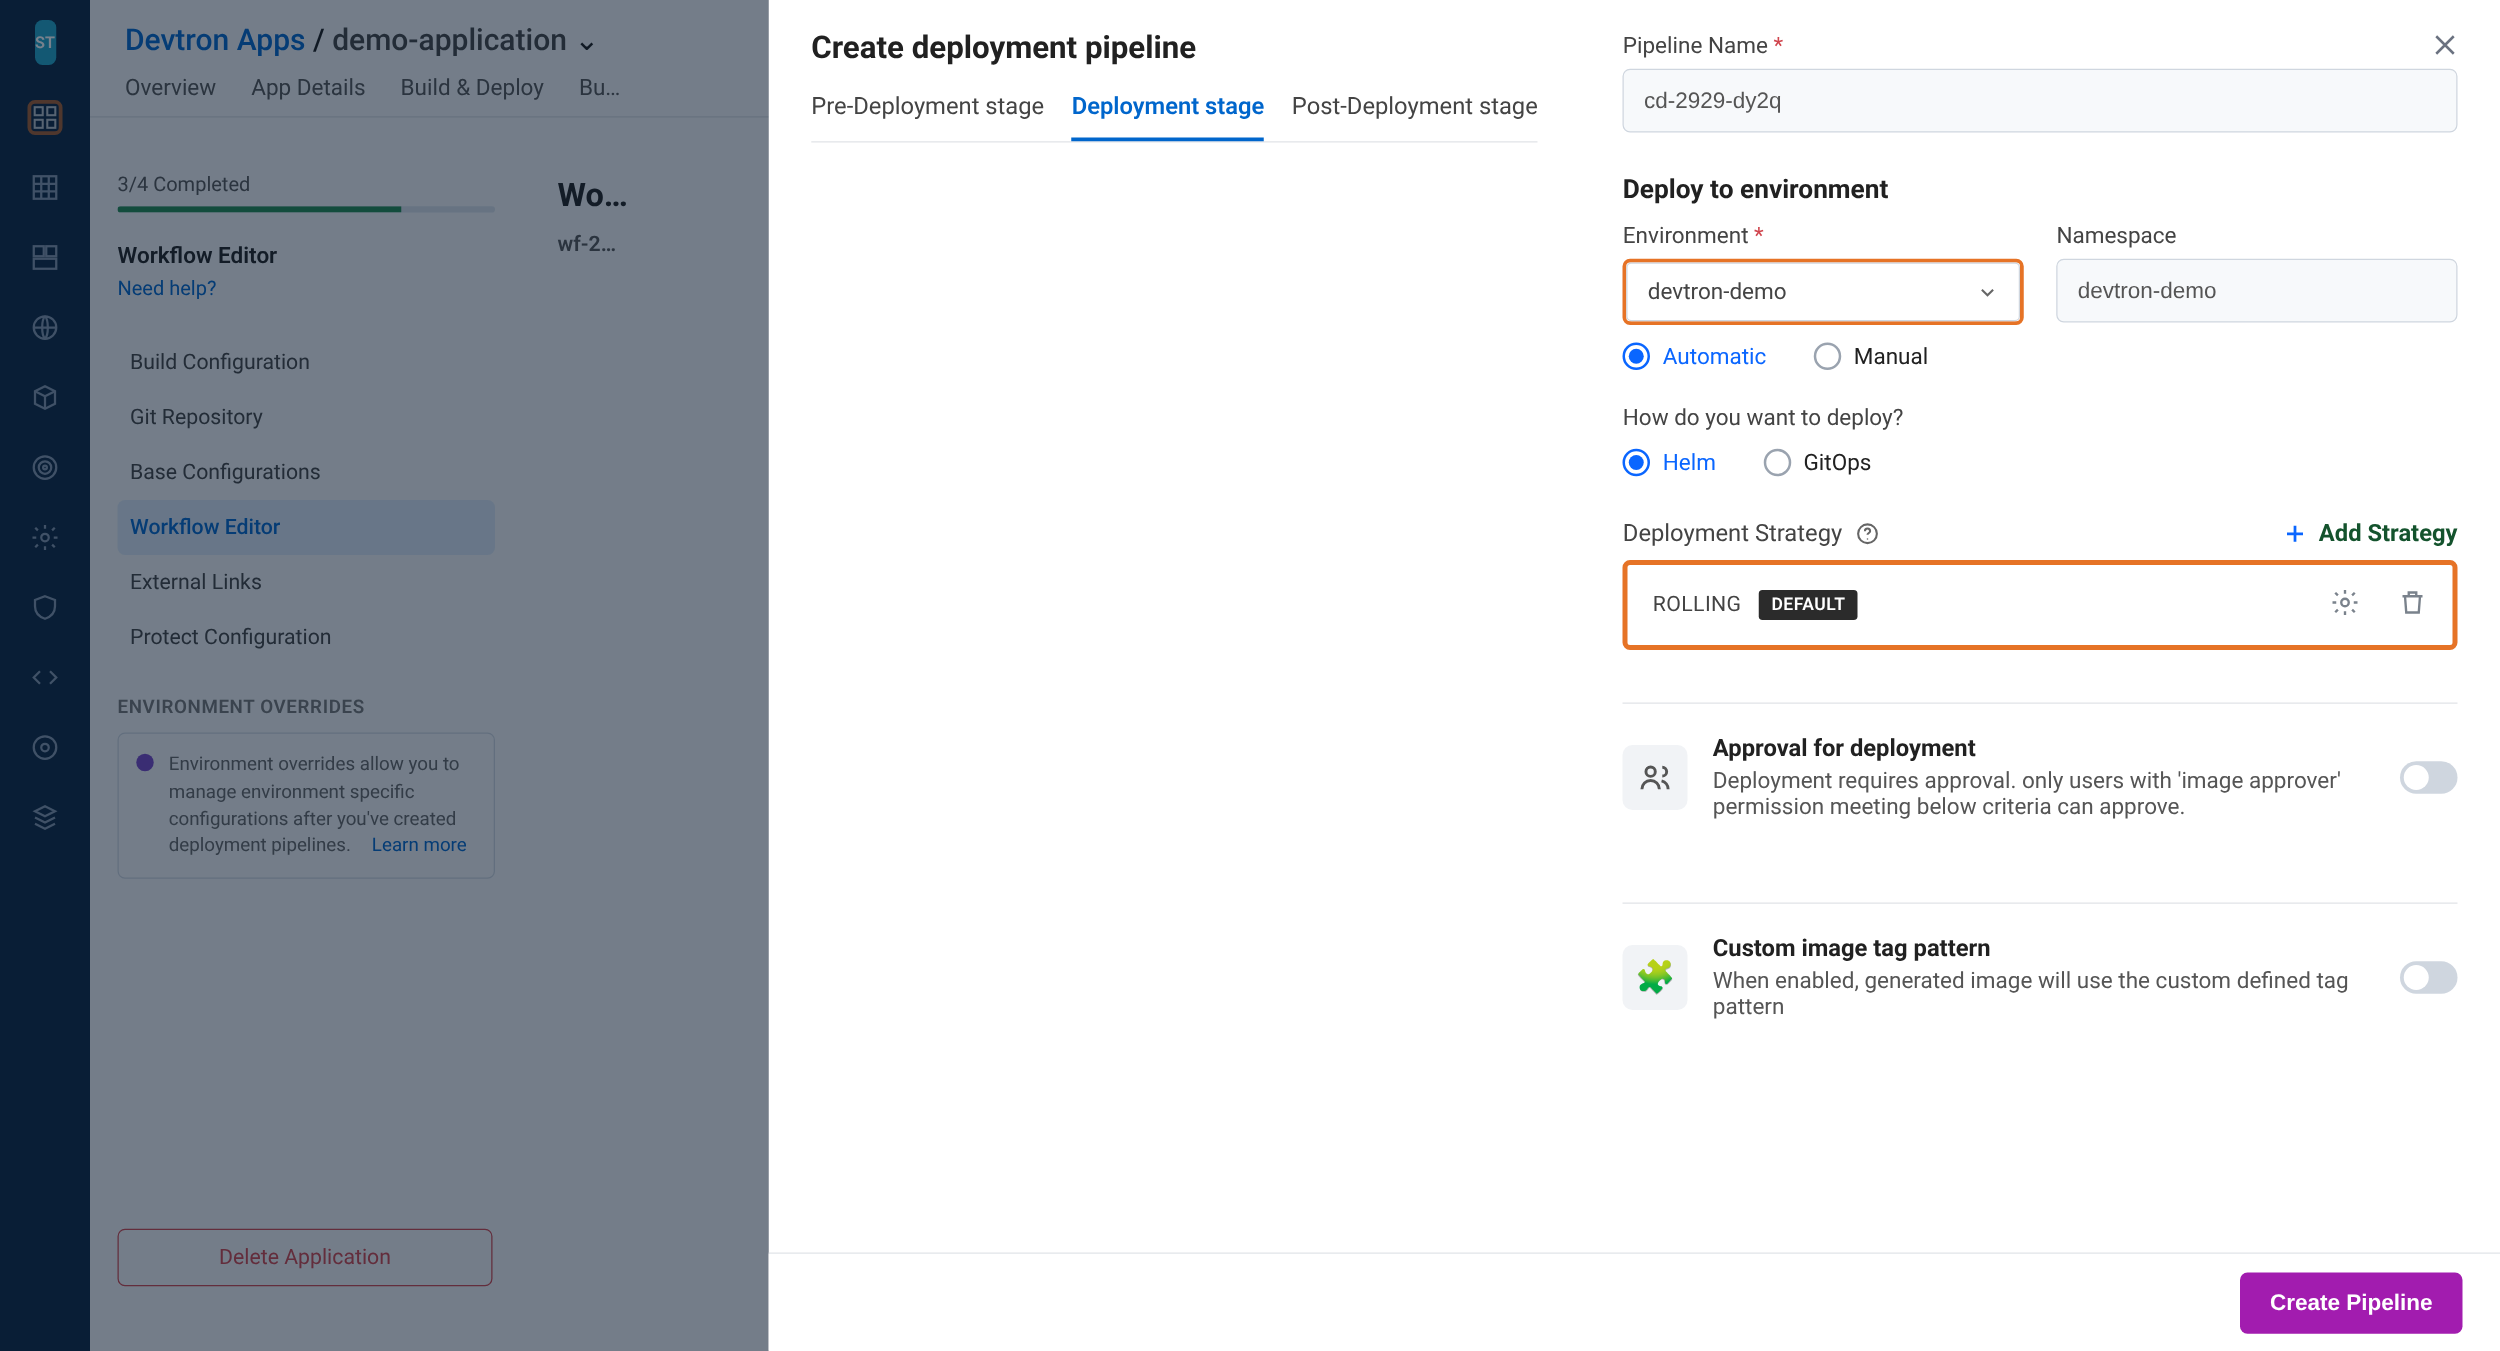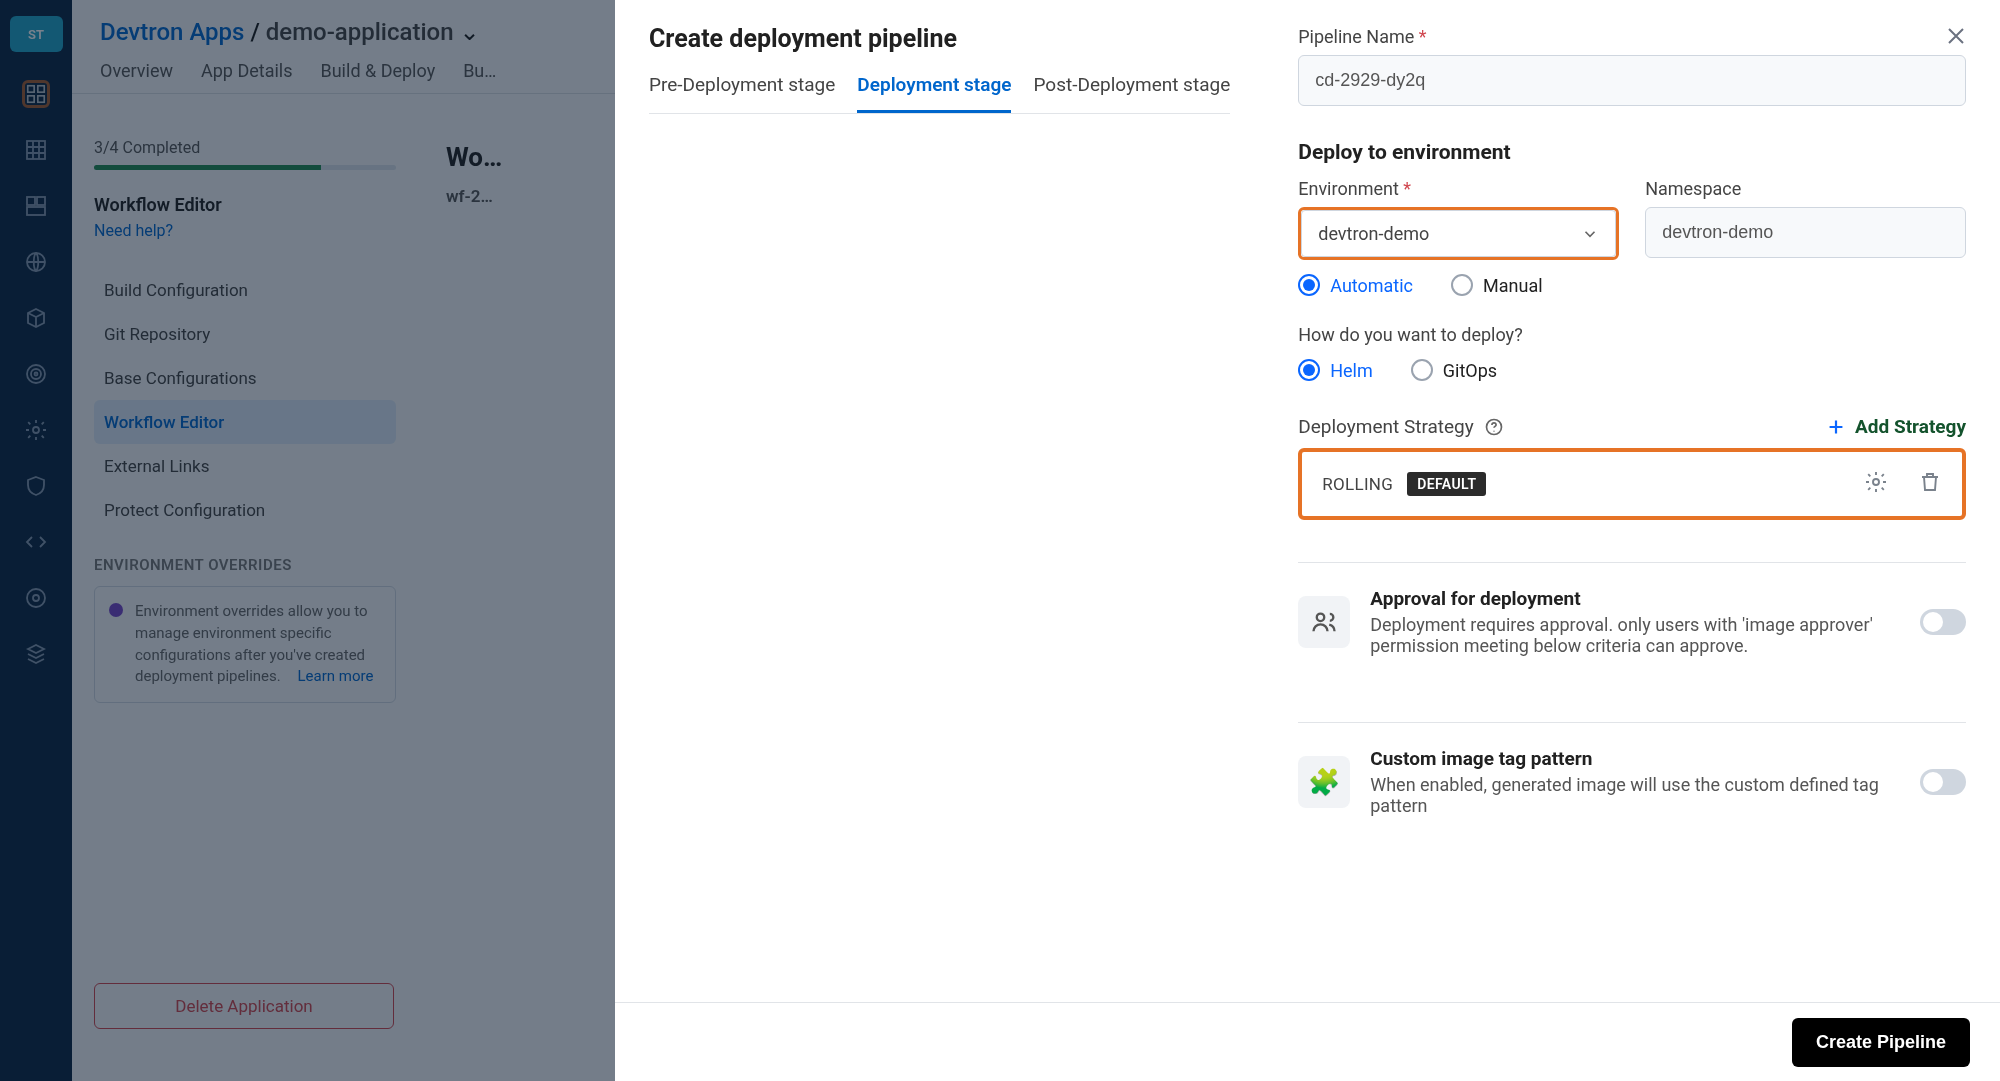--- a/index.html
+++ b/index.html
@@ -2,21 +2,21 @@
 <html><head>
 <meta charset="utf-8">
 <style>
   * { box-sizing: border-box; margin: 0; padding: 0; }
   html, body { width: 2000px; height: 1081px; font-family: -apple-system, BlinkMacSystemFont, "Segoe UI", Roboto, Helvetica, Arial, sans-serif; color:#212121; }
   body { position:relative; overflow:hidden; }
 
   
   .bg { position:absolute; inset:0; background:#f5f6f8; }
   .bg-sidebar { position:absolute; top:0; left:0; bottom:0; width:72px; background:#0a2540; display:flex; flex-direction:column; align-items:center; padding-top:16px; gap:28px; }
-  .bg-sidebar .app-logo { width:53px; height:36px; border-radius:6px; background:#1fa4c8; display:flex; align-items:center; justify-content:center; font-size:13px; font-weight:600; color:#fff; }
+  .bg-sidebar .app-logo { width:17px; height:36px; border-radius:6px; background:#1fa4c8; display:flex; align-items:center; justify-content:center; font-size:13px; font-weight:600; color:#fff; }
   .bg-sidebar .side-ic { width:28px; height:28px; display:flex; align-items:center; justify-content:center; opacity:.7; }
   .bg-sidebar .side-ic svg { width:24px; height:24px; stroke:#b8c7dc; fill:none; stroke-width:1.8; }
   .bg-sidebar .side-ic.sel svg { stroke:#fff; }
 
   .bg-main { position:absolute; left:72px; top:0; right:0; bottom:0; }
   .bg-crumb { padding:18px 28px 6px; font-size:24px; font-weight:500; color:#1a1a1a; }
   .bg-crumb .link { color:#0066cc; }
   .bg-crumb .dim { color:#444; }
   .bg-tabs { padding:8px 28px 0; display:flex; gap:28px; border-bottom:1px solid #d7dbe0; font-size:18px; color:#555; }
   .bg-tabs span { padding-bottom:12px; }
@@ -96,21 +96,21 @@
   .opt .icon-box { width:52px; height:52px; background:#f1f3f6; border-radius:8px; display:flex; align-items:center; justify-content:center; }
   .opt .icon-box svg { width:28px; height:28px; stroke:#555; fill:none; stroke-width:2; }
   .opt .icon-box.emoji { font-size:26px; }
   .opt .txt { flex:1; }
   .opt .title { font-size:19px; font-weight:700; }
   .opt .desc { font-size:18px; color:#555; margin-top:4px; }
   .toggle { width:46px; height:26px; background:#cfd6df; border-radius:13px; position:relative; cursor:pointer; }
   .toggle::after { content:""; position:absolute; top:3px; left:3px; width:20px; height:20px; background:#fff; border-radius:50%; }
 
   .footer { position:absolute; bottom:0; left:0; right:0; height:78px; background:#fff; box-shadow:0 -1px 0 #e1e4e8; display:flex; justify-content:flex-end; align-items:center; padding:0 30px; }
-  .primary { background:#000000; color:#fff; font-size:18px; font-weight:600; padding:14px 24px; border-radius:6px; border:none; cursor:pointer; }
+  .primary { background:#a21caf; color:#fff; font-size:18px; font-weight:600; padding:14px 24px; border-radius:6px; border:none; cursor:pointer; }
 </style>
 </head>
 <body>
 
 <div class="bg">
   <div class="bg-sidebar">
     <div class="app-logo">ST</div>
     <div class="side-ic sel">
         <svg viewBox="0 0 24 24">
           <rect x="3" y="3" width="7" height="7"></rect>

